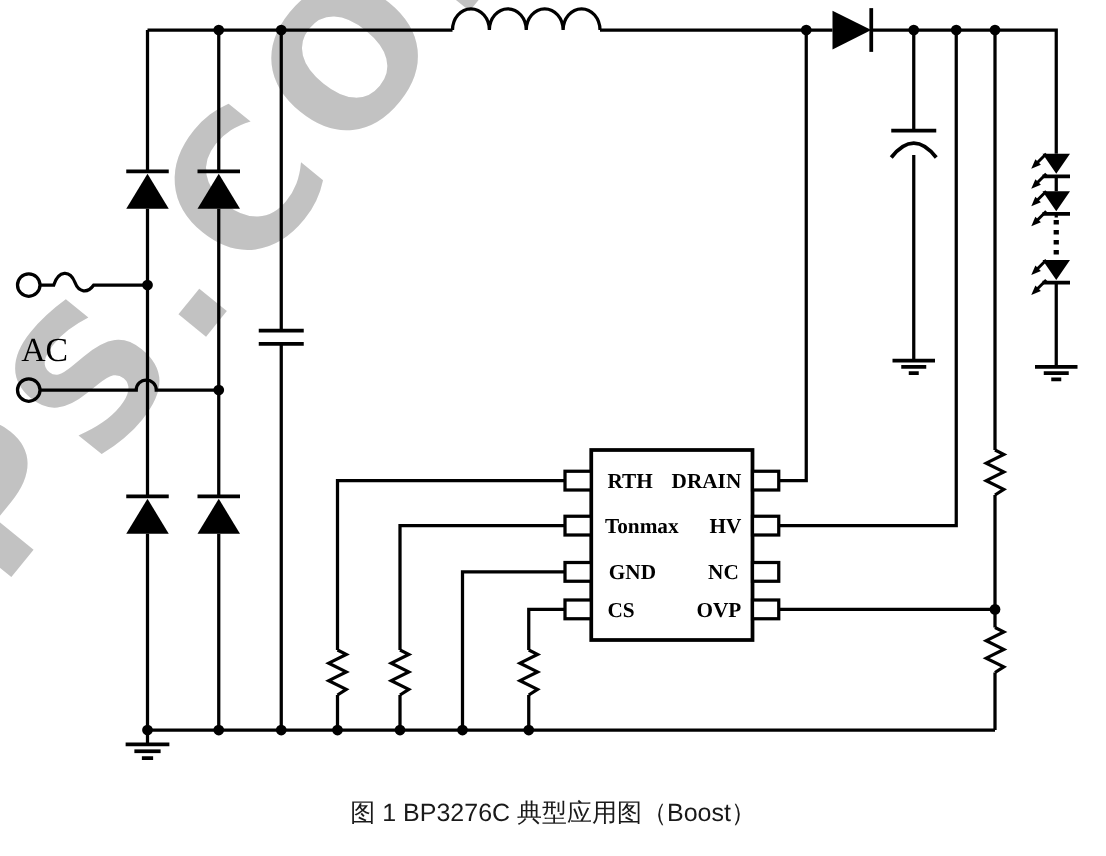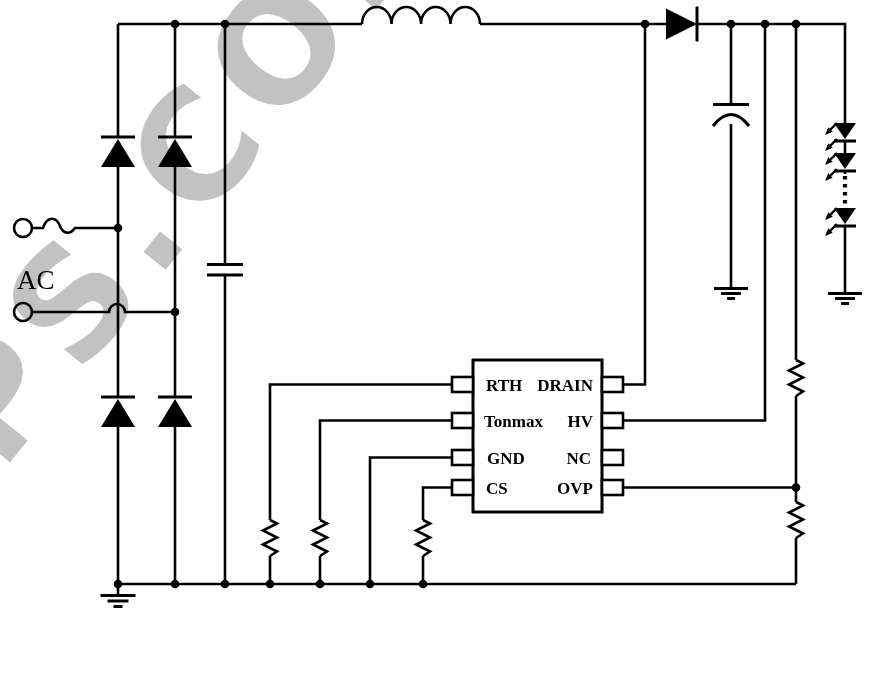--- a/index.html
+++ b/index.html
@@ -175,13 +175,14 @@
       <circle class="dot" cx="118" cy="584" r="4.3"></circle>
       <circle class="dot" cx="175" cy="584" r="4.3"></circle>
       <circle class="dot" cx="225" cy="584" r="4.3"></circle>
       <circle class="dot" cx="270" cy="584" r="4.3"></circle>
       <circle class="dot" cx="320" cy="584" r="4.3"></circle>
       <circle class="dot" cx="370" cy="584" r="4.3"></circle>
       <circle class="dot" cx="423" cy="584" r="4.3"></circle>
     </g>
   </svg>
 
+  <div class="caption">图 1 BP3276C 典型应用图（Boost）</div>
 </div>
 
 </body></html>

